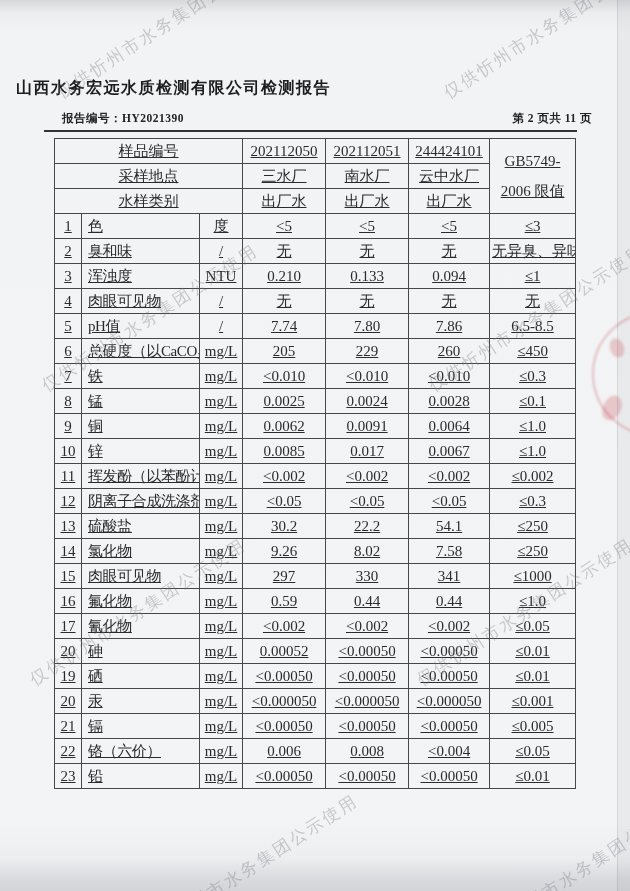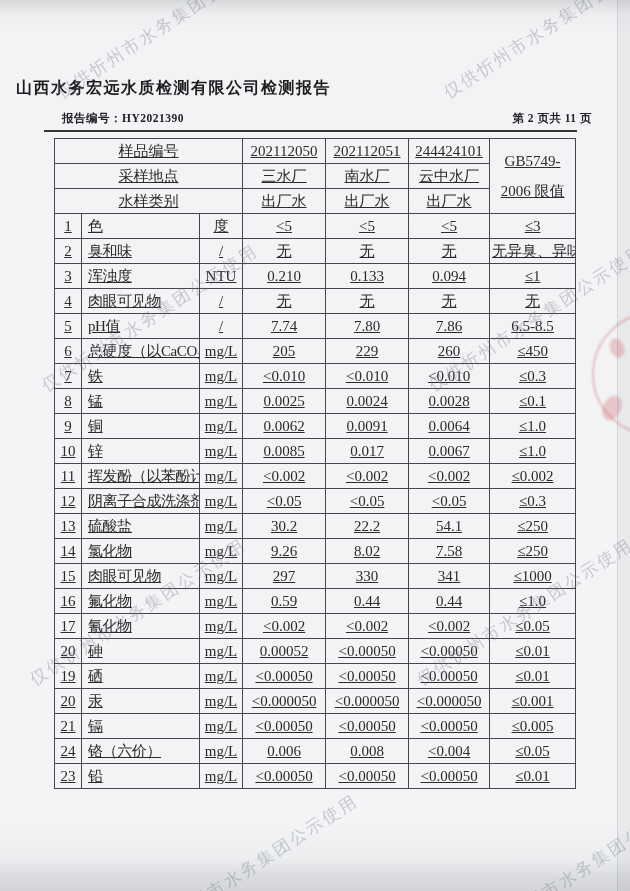--- a/index.html
+++ b/index.html
@@ -287,21 +287,21 @@
           <tr>
             <td>21</td>
             <td class="name-cell">镉</td>
             <td>mg/L</td>
             <td>&lt;0.00050</td>
             <td>&lt;0.00050</td>
             <td>&lt;0.00050</td>
             <td>≤0.005</td>
           </tr>
           <tr>
-            <td>24</td>
+            <td>22</td>
             <td class="name-cell">铬（六价）</td>
             <td>mg/L</td>
             <td>0.006</td>
             <td>0.008</td>
             <td>&lt;0.004</td>
             <td>≤0.05</td>
           </tr>
           <tr>
             <td>23</td>
             <td class="name-cell">铅</td>

